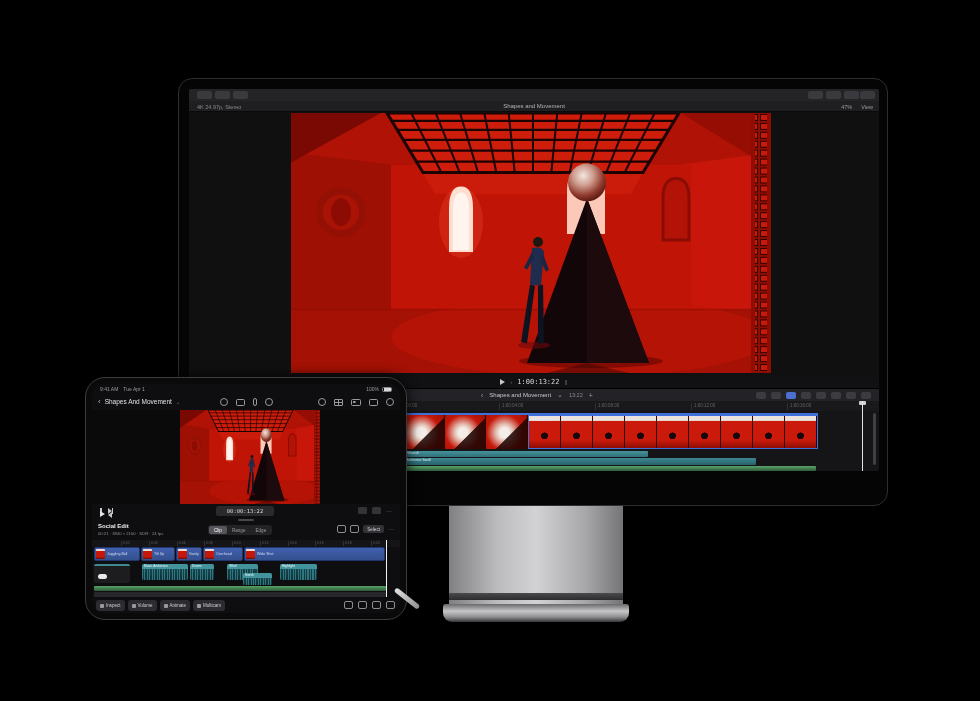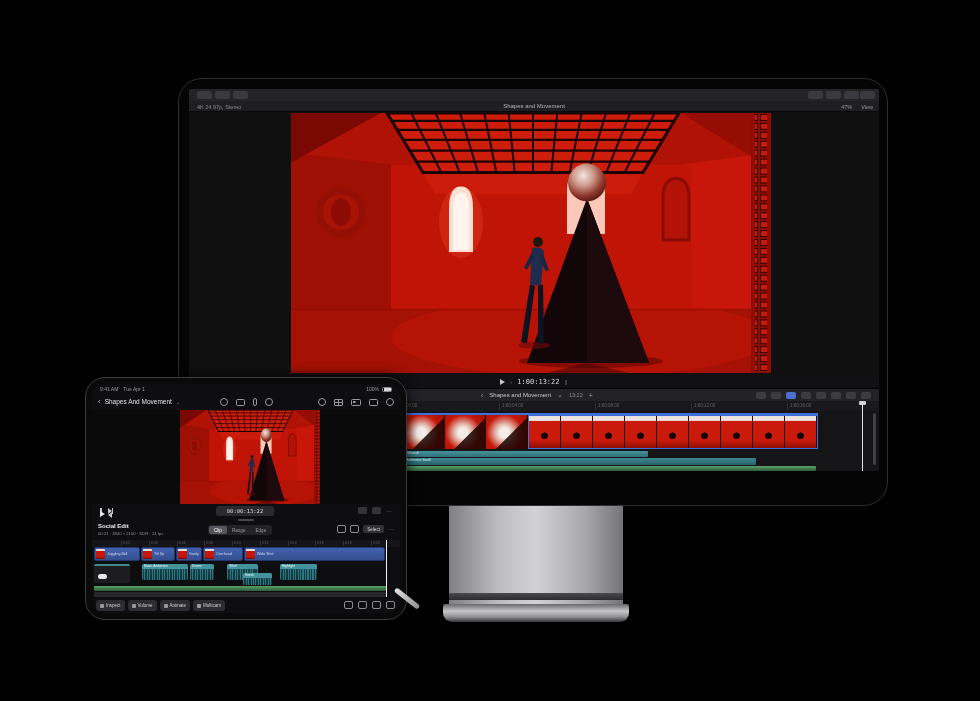--- a/index.html
+++ b/index.html
@@ -2,21 +2,21 @@
 <html><head>
 <meta charset="utf-8">
 <style>
   * { margin:0; padding:0; box-sizing:border-box; }
   html,body { background:#000; }
   .canvas { position:relative; width:980px; height:701px; background:#000; overflow:hidden;
             font-family:"Liberation Sans", sans-serif; }
 
   
   .monitor { position:absolute; left:178px; top:78px; width:710px; height:428px;
-             background:#050505; border:1.5px solid #2e2e30; border-radius:24px; z-index:2; }
+             background:#050505; border:1.5px solid #2e2e30; border-radius:14px; z-index:2; }
   .screen { position:absolute; left:10px; top:10px; width:690px; height:382px;
             background:#161617; overflow:hidden; border-radius:2px; }
 
   .fcp-top { position:absolute; left:0; top:0; width:690px; height:12px; background:#242427; }
   .tb-btn { width:15px; height:8px; background:#3a3a3e; border-radius:2px; }
   .tb-group { position:absolute; top:2px; display:flex; gap:3px; }
 
   .fcp-info { position:absolute; left:0; top:12px; width:690px; height:11px; background:#1f1f21;
               border-bottom:1px solid #0a0a0a; font-size:5.5px; color:#8a8a8e; }
   .fcp-info .center { position:absolute; left:0; right:0; top:2px; text-align:center; color:#b4b4b8; font-size:6px; }

